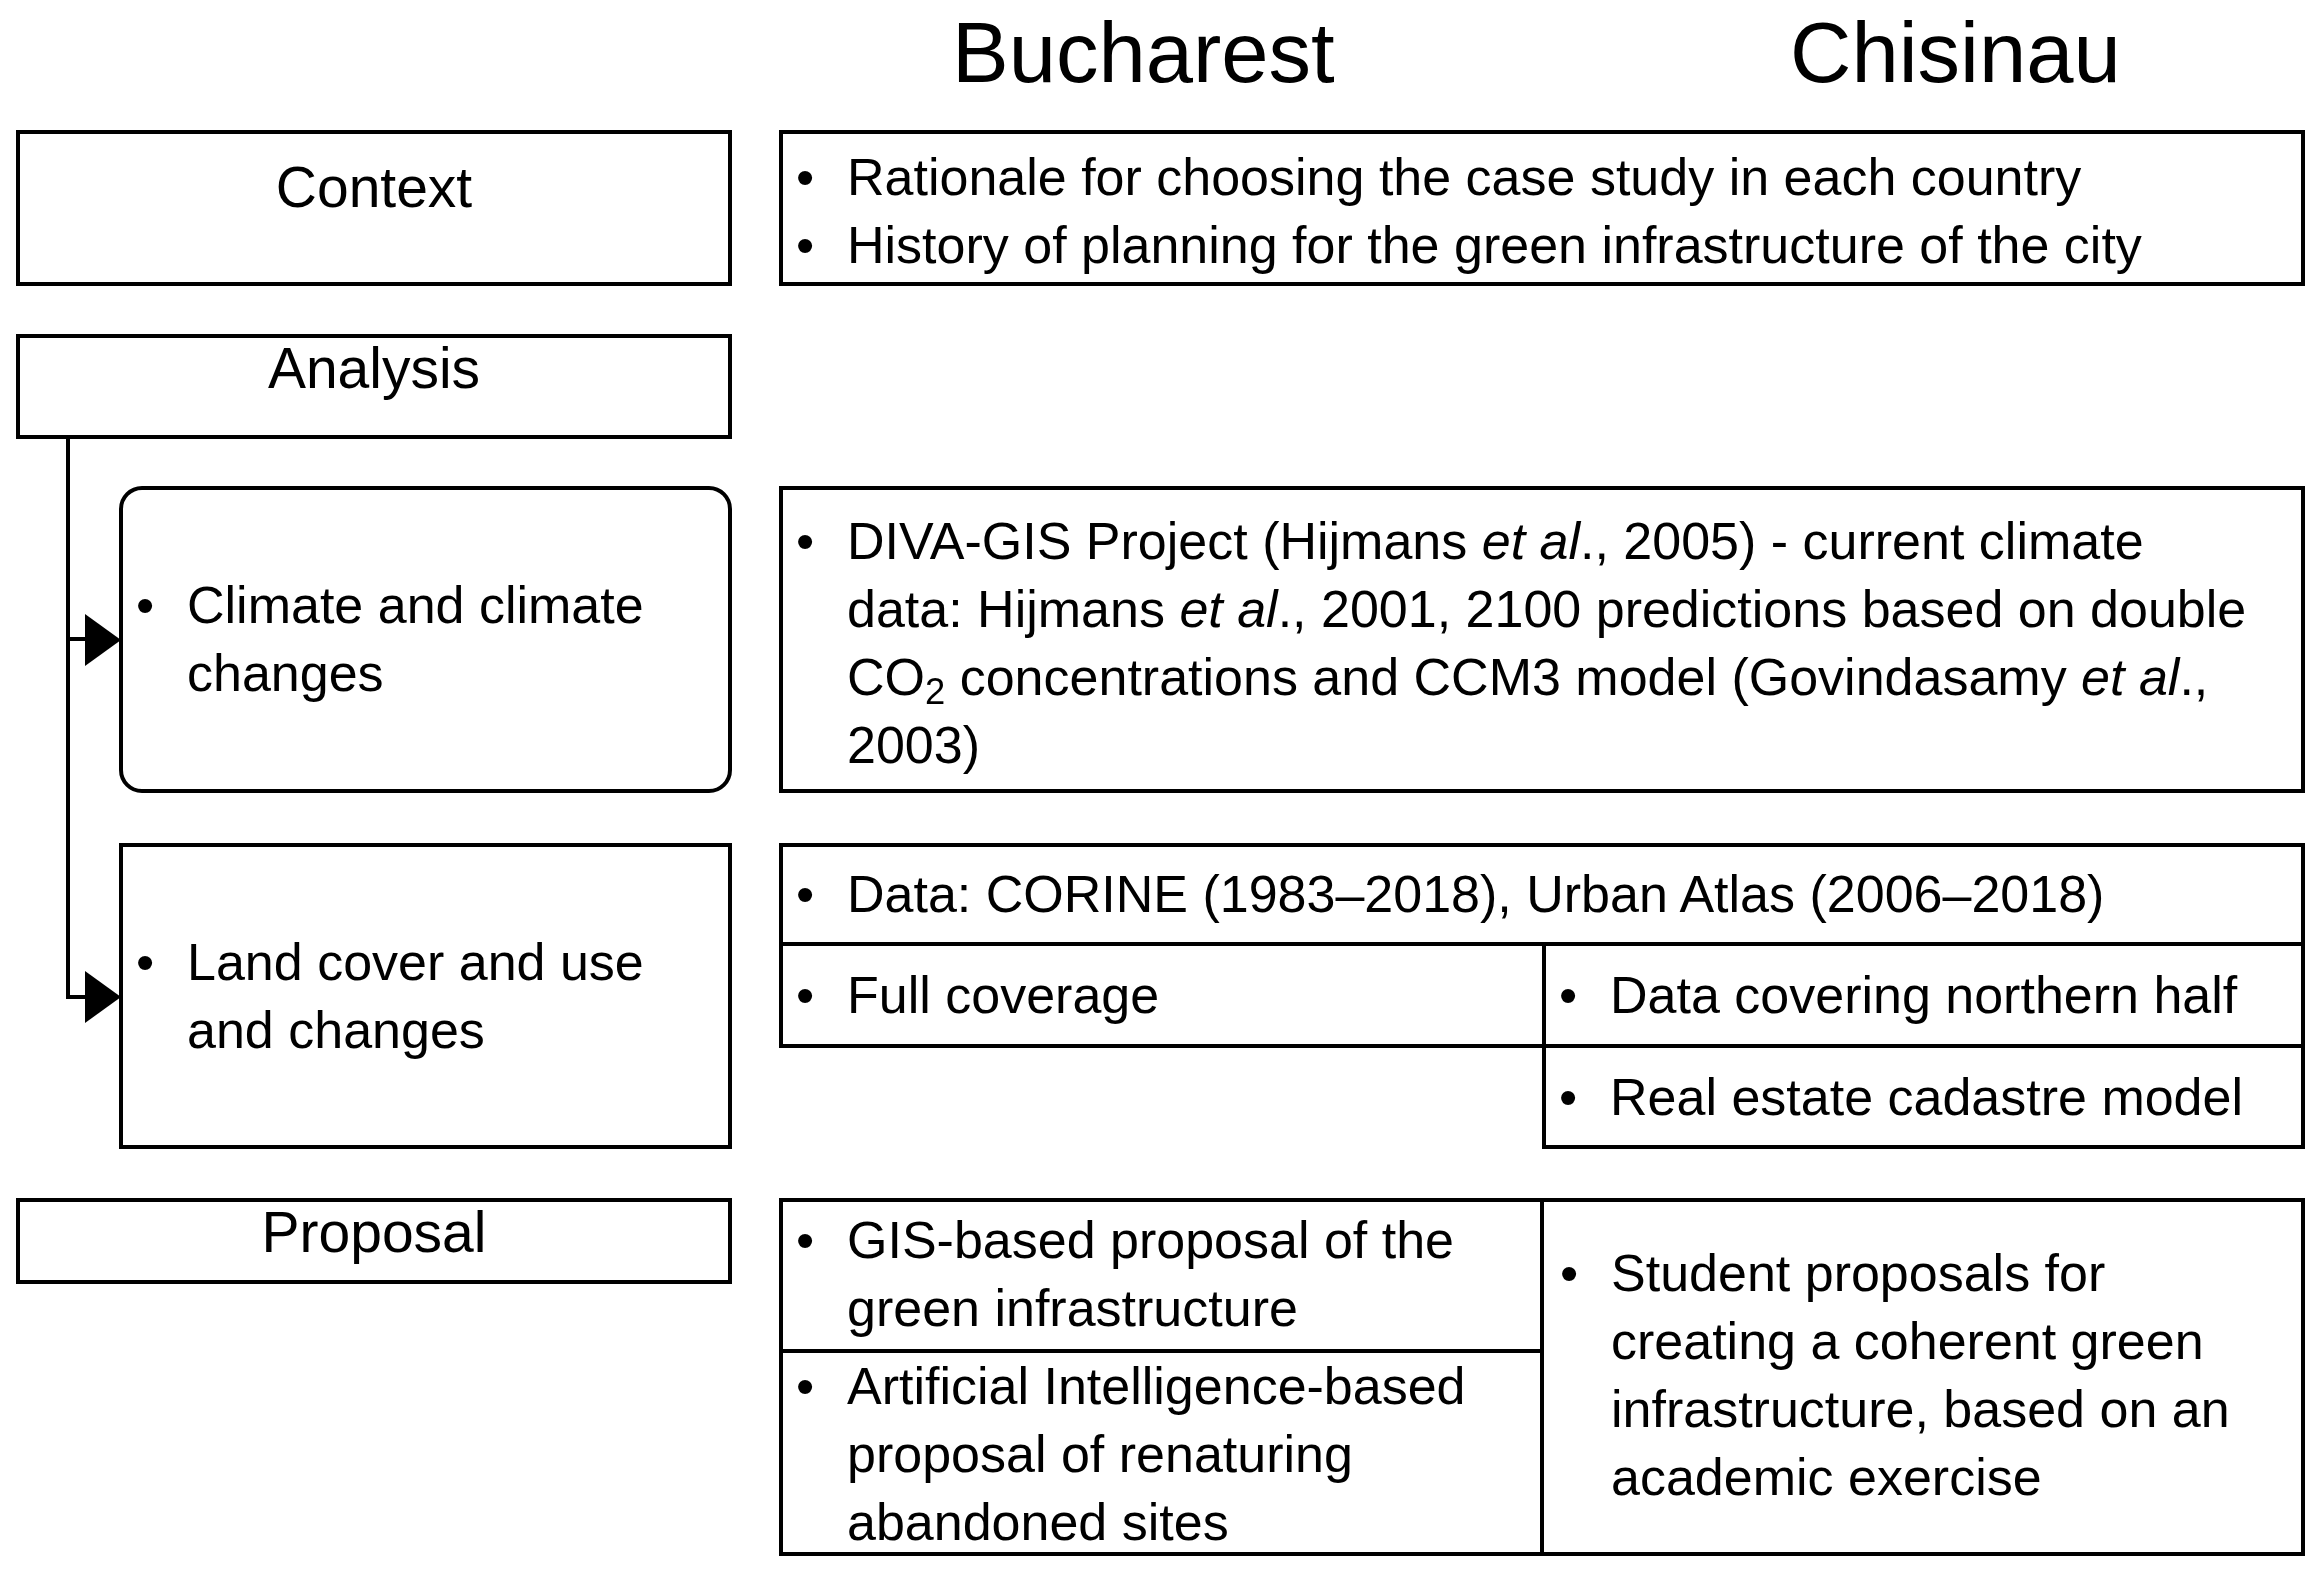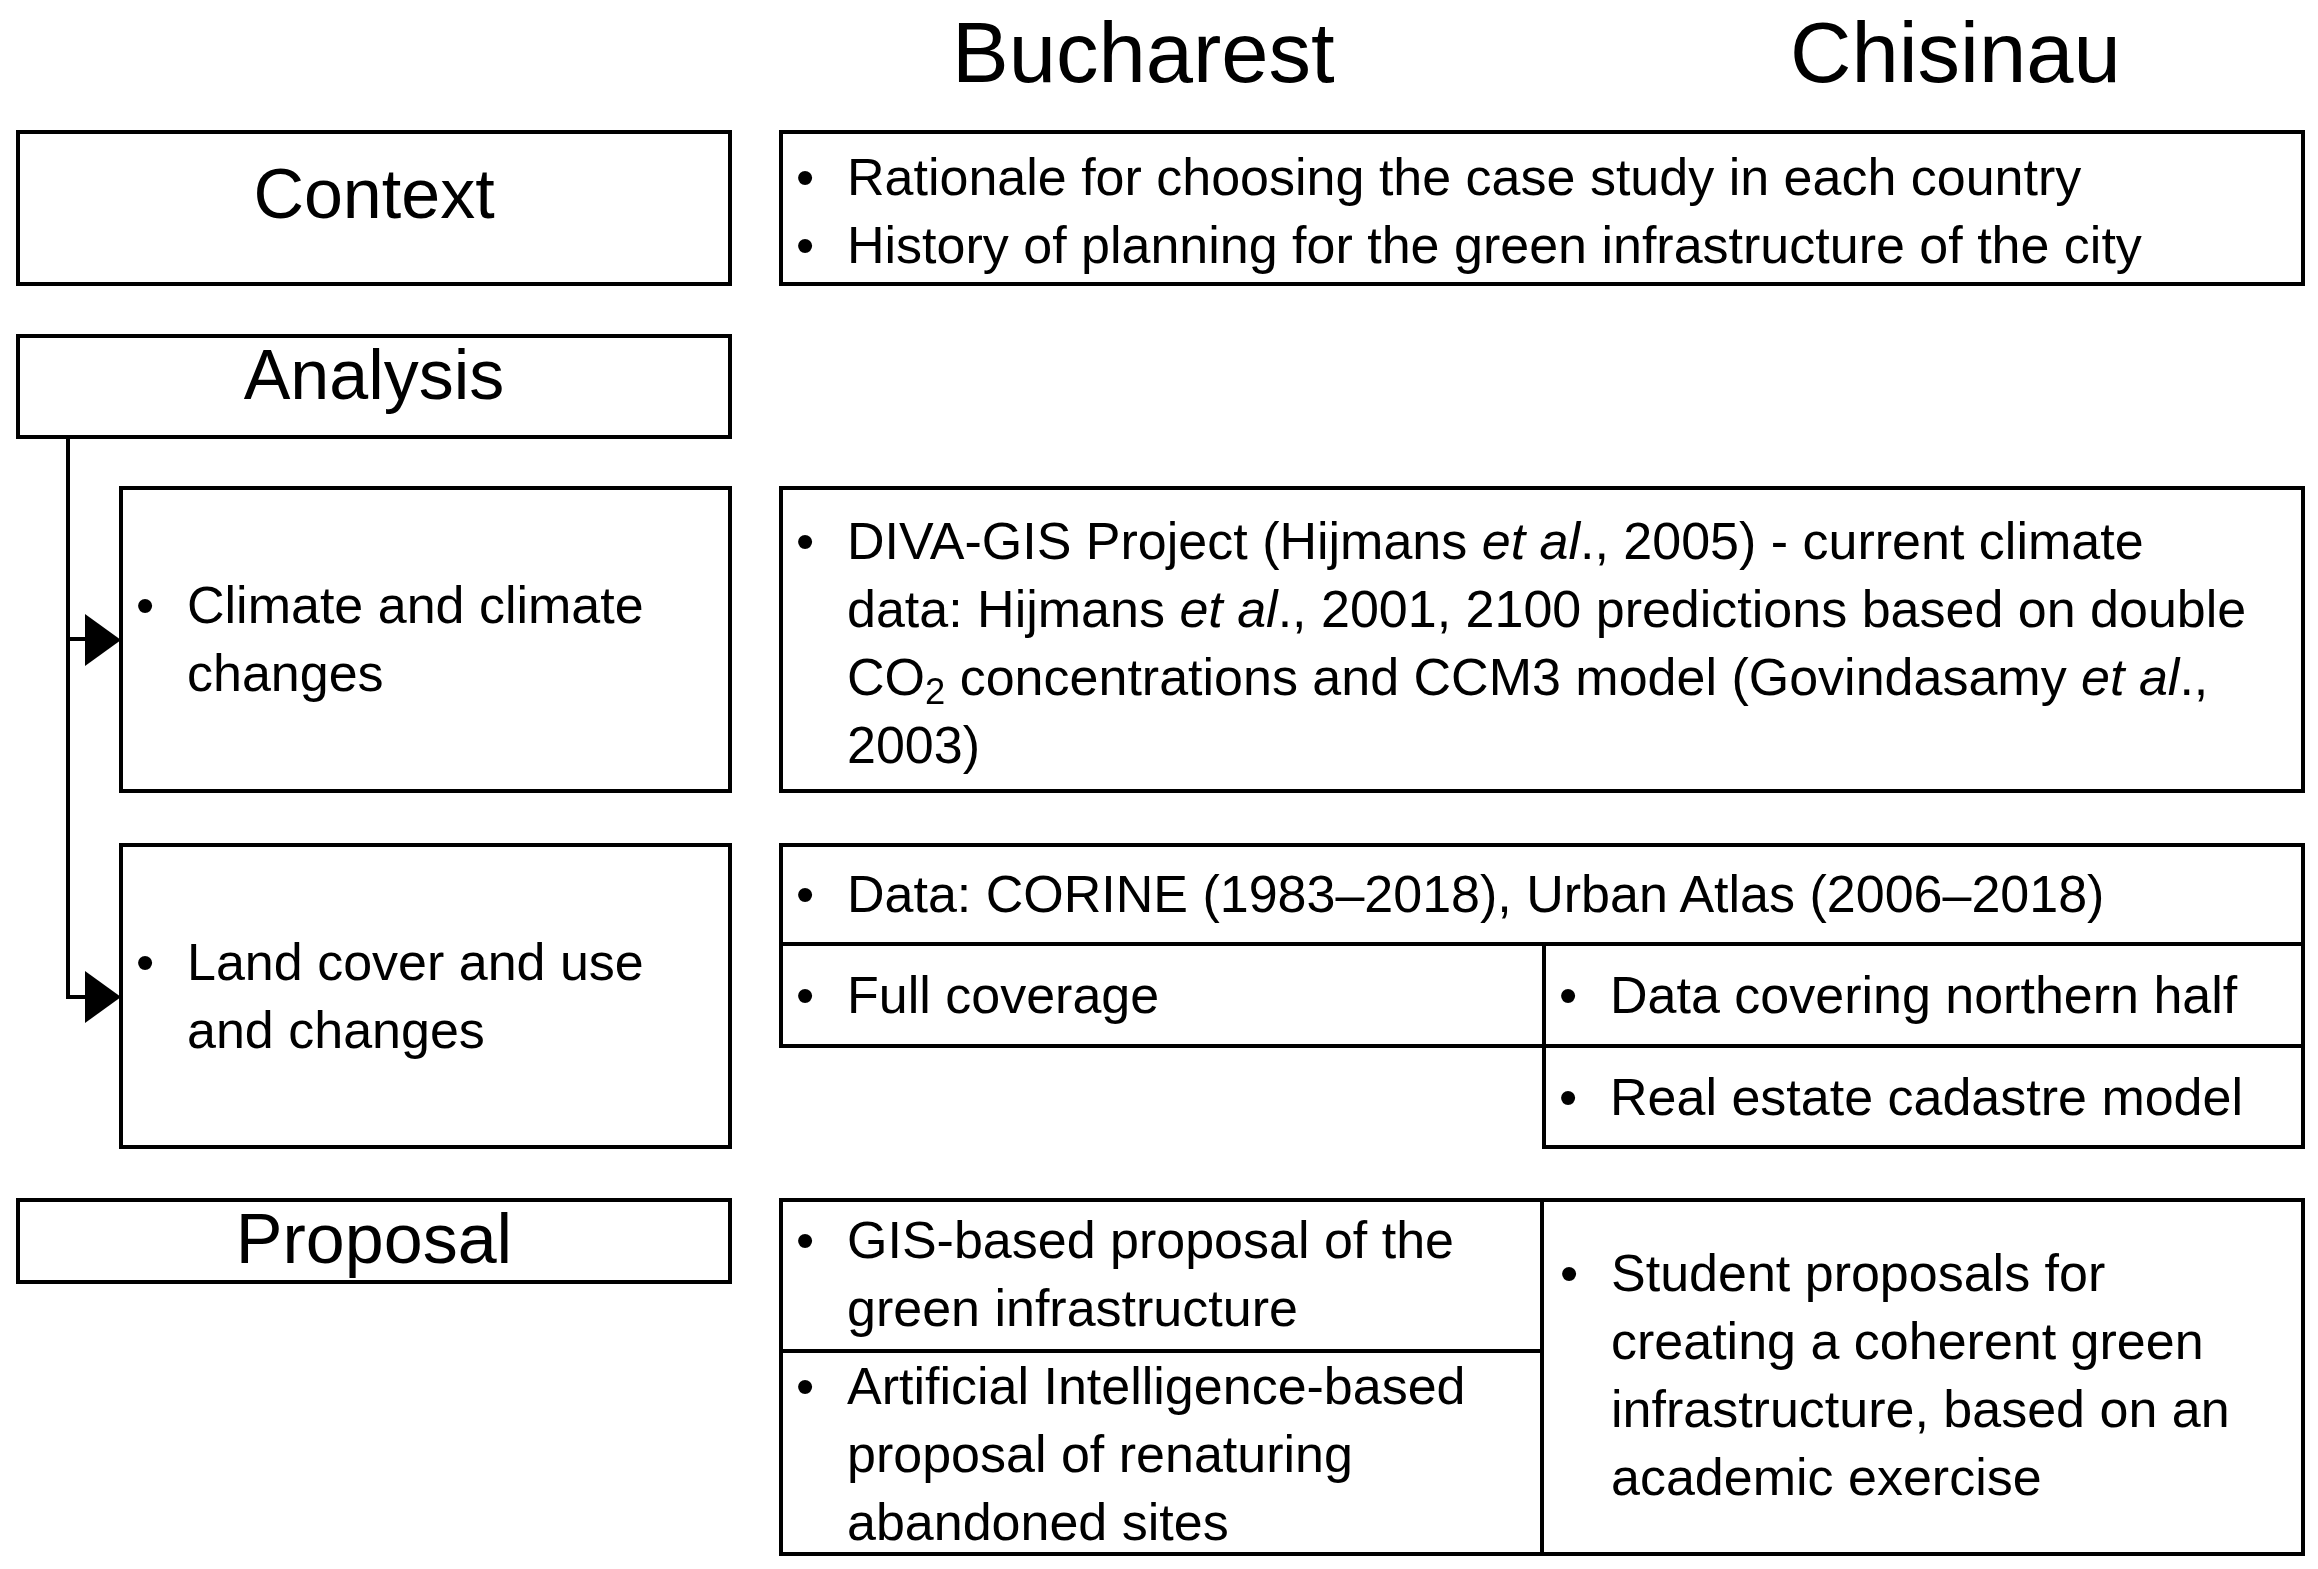--- a/index.html
+++ b/index.html
@@ -1,20 +1,20 @@
 <!DOCTYPE html>
 <html style="font-size:11.6px"><head>
 <meta charset="utf-8">
 <style>
   html, body { margin:0; padding:0; background:#ffffff; }
   body { width:2319px; height:1570px; position:relative; overflow:hidden;
          font-family:"Liberation Sans", sans-serif; color:#000; }
   .box { position:absolute; box-sizing:border-box; border:4.3px solid #000; background:#fff; }
   .hdr { position:absolute; top:5.8px; font-size:85px; line-height:94px; white-space:nowrap; }
-  .big { position:absolute; left:0; right:0; text-align:center; font-size:70px; }
+  .big { position:absolute; left:0; right:0; text-align:center; font-size:57px; }
   ul.bl { list-style:none; margin:0; padding:0; }
   ul.bl li { position:relative; padding-left:64px; font-size:52px; line-height:68px; }
   ul.bl li::before { content:"•"; position:absolute; left:13px; top:0; }
   .hline { position:absolute; background:#000; }
   .vline { position:absolute; background:#000; }
   .arrow { position:absolute; width:0; height:0; border-top:26px solid transparent; border-bottom:26px solid transparent; border-left:36px solid #000; }
   sub { font-size:0.7em; vertical-align:-0.25em; line-height:0; }
   i { font-style:italic; }
 </style>
 </head>
@@ -36,21 +36,21 @@
 <div class="box" style="left:16px; top:334px; width:716px; height:105px;">
   <div class="big" style="top:-2.9px;">Analysis</div>
 </div>
 
 <div class="vline" style="left:66px; top:437px; width:4.3px; height:562px;"></div>
 <div class="hline" style="left:66px; top:637px; width:22px; height:4.3px;"></div>
 <div class="arrow" style="left:85px; top:614px;"></div>
 <div class="hline" style="left:66px; top:995px; width:22px; height:4.3px;"></div>
 <div class="arrow" style="left:85px; top:971px;"></div>
 
-<div class="box" style="left:119px; top:486px; width:613px; height:307px;">
+<div class="box" style="left:119px; top:486px; width:613px; height:307px;border-radius:23px;">
   <ul class="bl" style="position:absolute; left:0; top:81px; width:593px;">
     <li>Climate and climate changes</li>
   </ul>
 </div>
 <div class="box" style="left:779px; top:486px; width:1526px; height:307px;">
   <ul class="bl" style="position:absolute; left:0; top:17.3px; width:1489px;">
     <li><span>DIVA-GIS Project (Hijmans </span><i>et al</i><span>., 2005) - current climate data: Hijmans </span><i>et al</i><span>., 2001, 2100 predictions based on double CO</span><sub>2</sub><span> concentrations and CCM3 model (Govindasamy </span><i>et al</i><span>., 2003)</span></li>
   </ul>
 </div>
 

